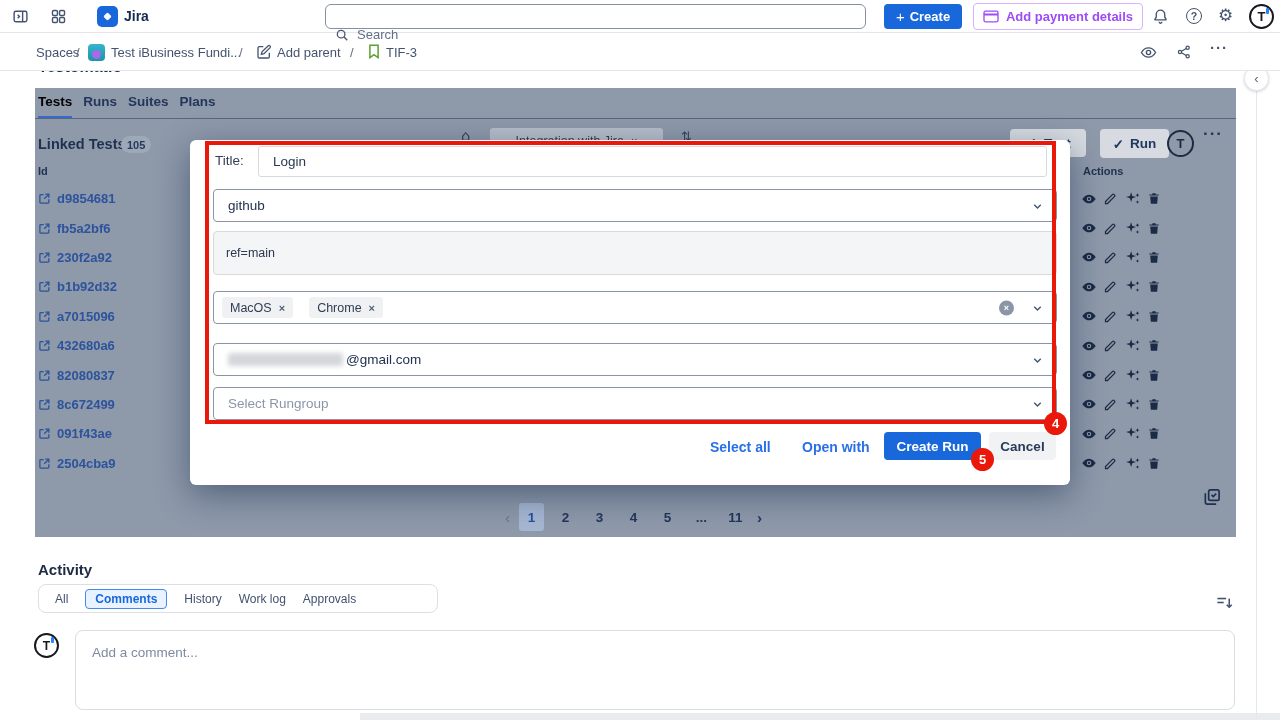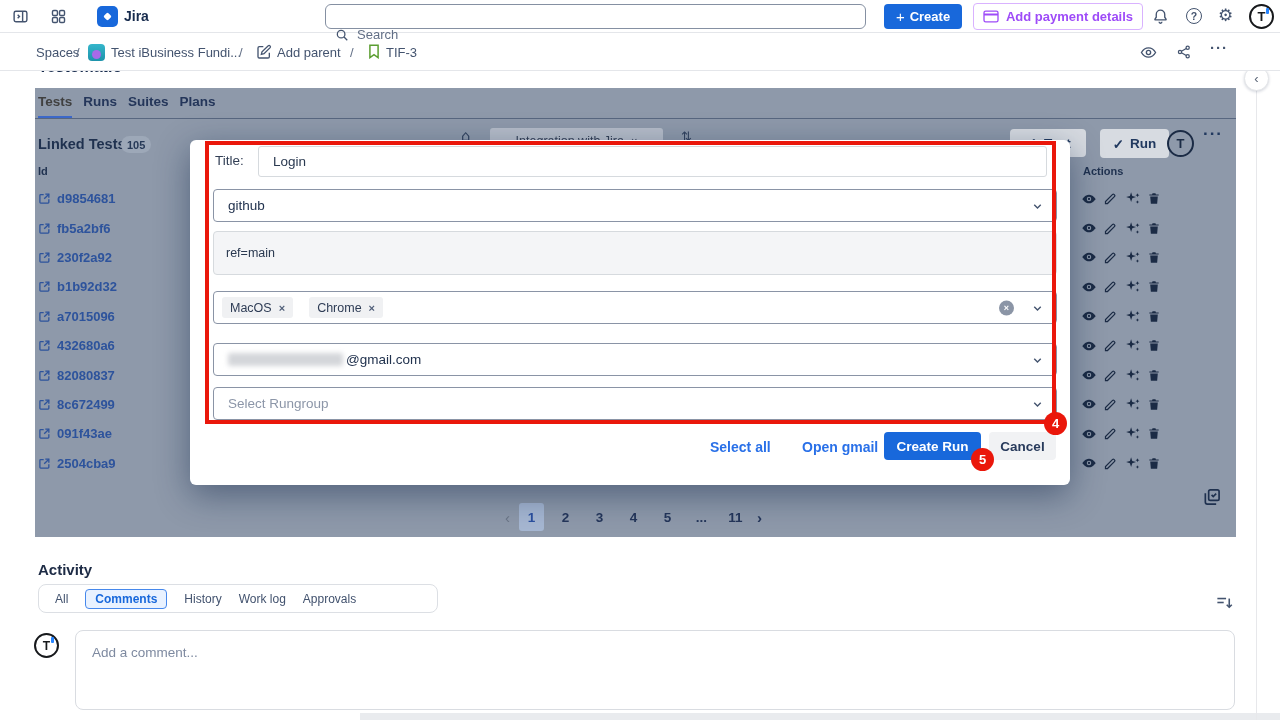--- a/index.html
+++ b/index.html
@@ -30,21 +30,21 @@
   .proj-ico { top:11px; width:17px; height:17px; border-radius:4px; background:linear-gradient(180deg,#35b6cb,#1d93ab); overflow:hidden; }
   .proj-ico i { position:absolute; left:4px; top:6px; width:9px; height:9px; border-radius:50%; background:#a86ae8; }
   .crumb-green { color:#44546f; }
 
   .section-title { left:38px; top:58px; font-size:16px; font-weight:700; color:#172b4d; z-index:5; }
 
   
   .panel { left:35px; top:88px; width:1201px; height:449px; background:#8e99aa; z-index:6; }
   .ptabs { position:absolute; left:0; top:0; width:100%; height:31px; border-bottom:1px solid rgba(23,43,77,.45); display:flex; align-items:center; gap:11px; padding-left:3px; }
   .ptab { font-size:13.5px; font-weight:600; color:#24365a; position:relative; padding:6px 0 9px; }
-  .ptab.active { color:#404040; }
+  .ptab.active { color:#000000; }
   .ptab.active::after { content:""; position:absolute; left:0; right:0; bottom:0; height:2.5px; background:#3c68c9; }
   .linked { left:3px; top:48px; font-size:14.5px; font-weight:600; color:#1f314f; }
   .count-badge { left:86px; top:48px; min-width:29px; height:17px; background:#9da8b8; border-radius:9px; font-size:11px; font-weight:700; color:#273а58; color:#273a58; display:flex; align-items:center; justify-content:center; padding:0 6px; }
   .colhead { font-size:11px; font-weight:700; color:#1f314f; }
   .idlist { left:3px; top:96px; display:flex; flex-direction:column; }
   .trow { height:29.4px; display:flex; align-items:center; gap:6px; color:#2d539c; font-size:13px; font-weight:600; }
   .actlist { left:1046px; top:96px; display:flex; flex-direction:column; }
   .arow { height:29.4px; display:flex; align-items:center; gap:6px; color:#1b2b45; }
   .copycheck { left:1167px; top:399px; color:#1f314f; }
   .pager { left:470px; top:415px; display:flex; align-items:center; gap:9px; font-size:13.5px; color:#24365a; }
@@ -723,21 +723,21 @@
     <div class="m-row m-rungroup">
       <span>Select Rungroup</span>
       <span class="chev">
         <svg width="13" height="13" viewBox="0 0 24 24" fill="none" stroke="#44546f" stroke-width="2.6">
             <path d="M6 9.5l6 6 6-6"></path>
           </svg>
       </span>
     </div>
 
     <span class="abs m-link" style="left:520px">Select all</span>
-    <span class="abs m-link" style="left:612px">Open gmail</span>
+    <span class="abs m-link" style="left:612px">Open with</span>
     <div class="abs m-btn m-create">Create Run</div>
     <div class="abs m-btn m-cancel">Cancel</div>
   </div>
 
   <div class="abs anno-rect"></div>
   <div class="abs anno-num anno-4">4</div>
   <div class="abs anno-num anno-5">5</div>
 
   <div class="abs vline"></div>
   <div class="abs collapse-btn">‹</div>

